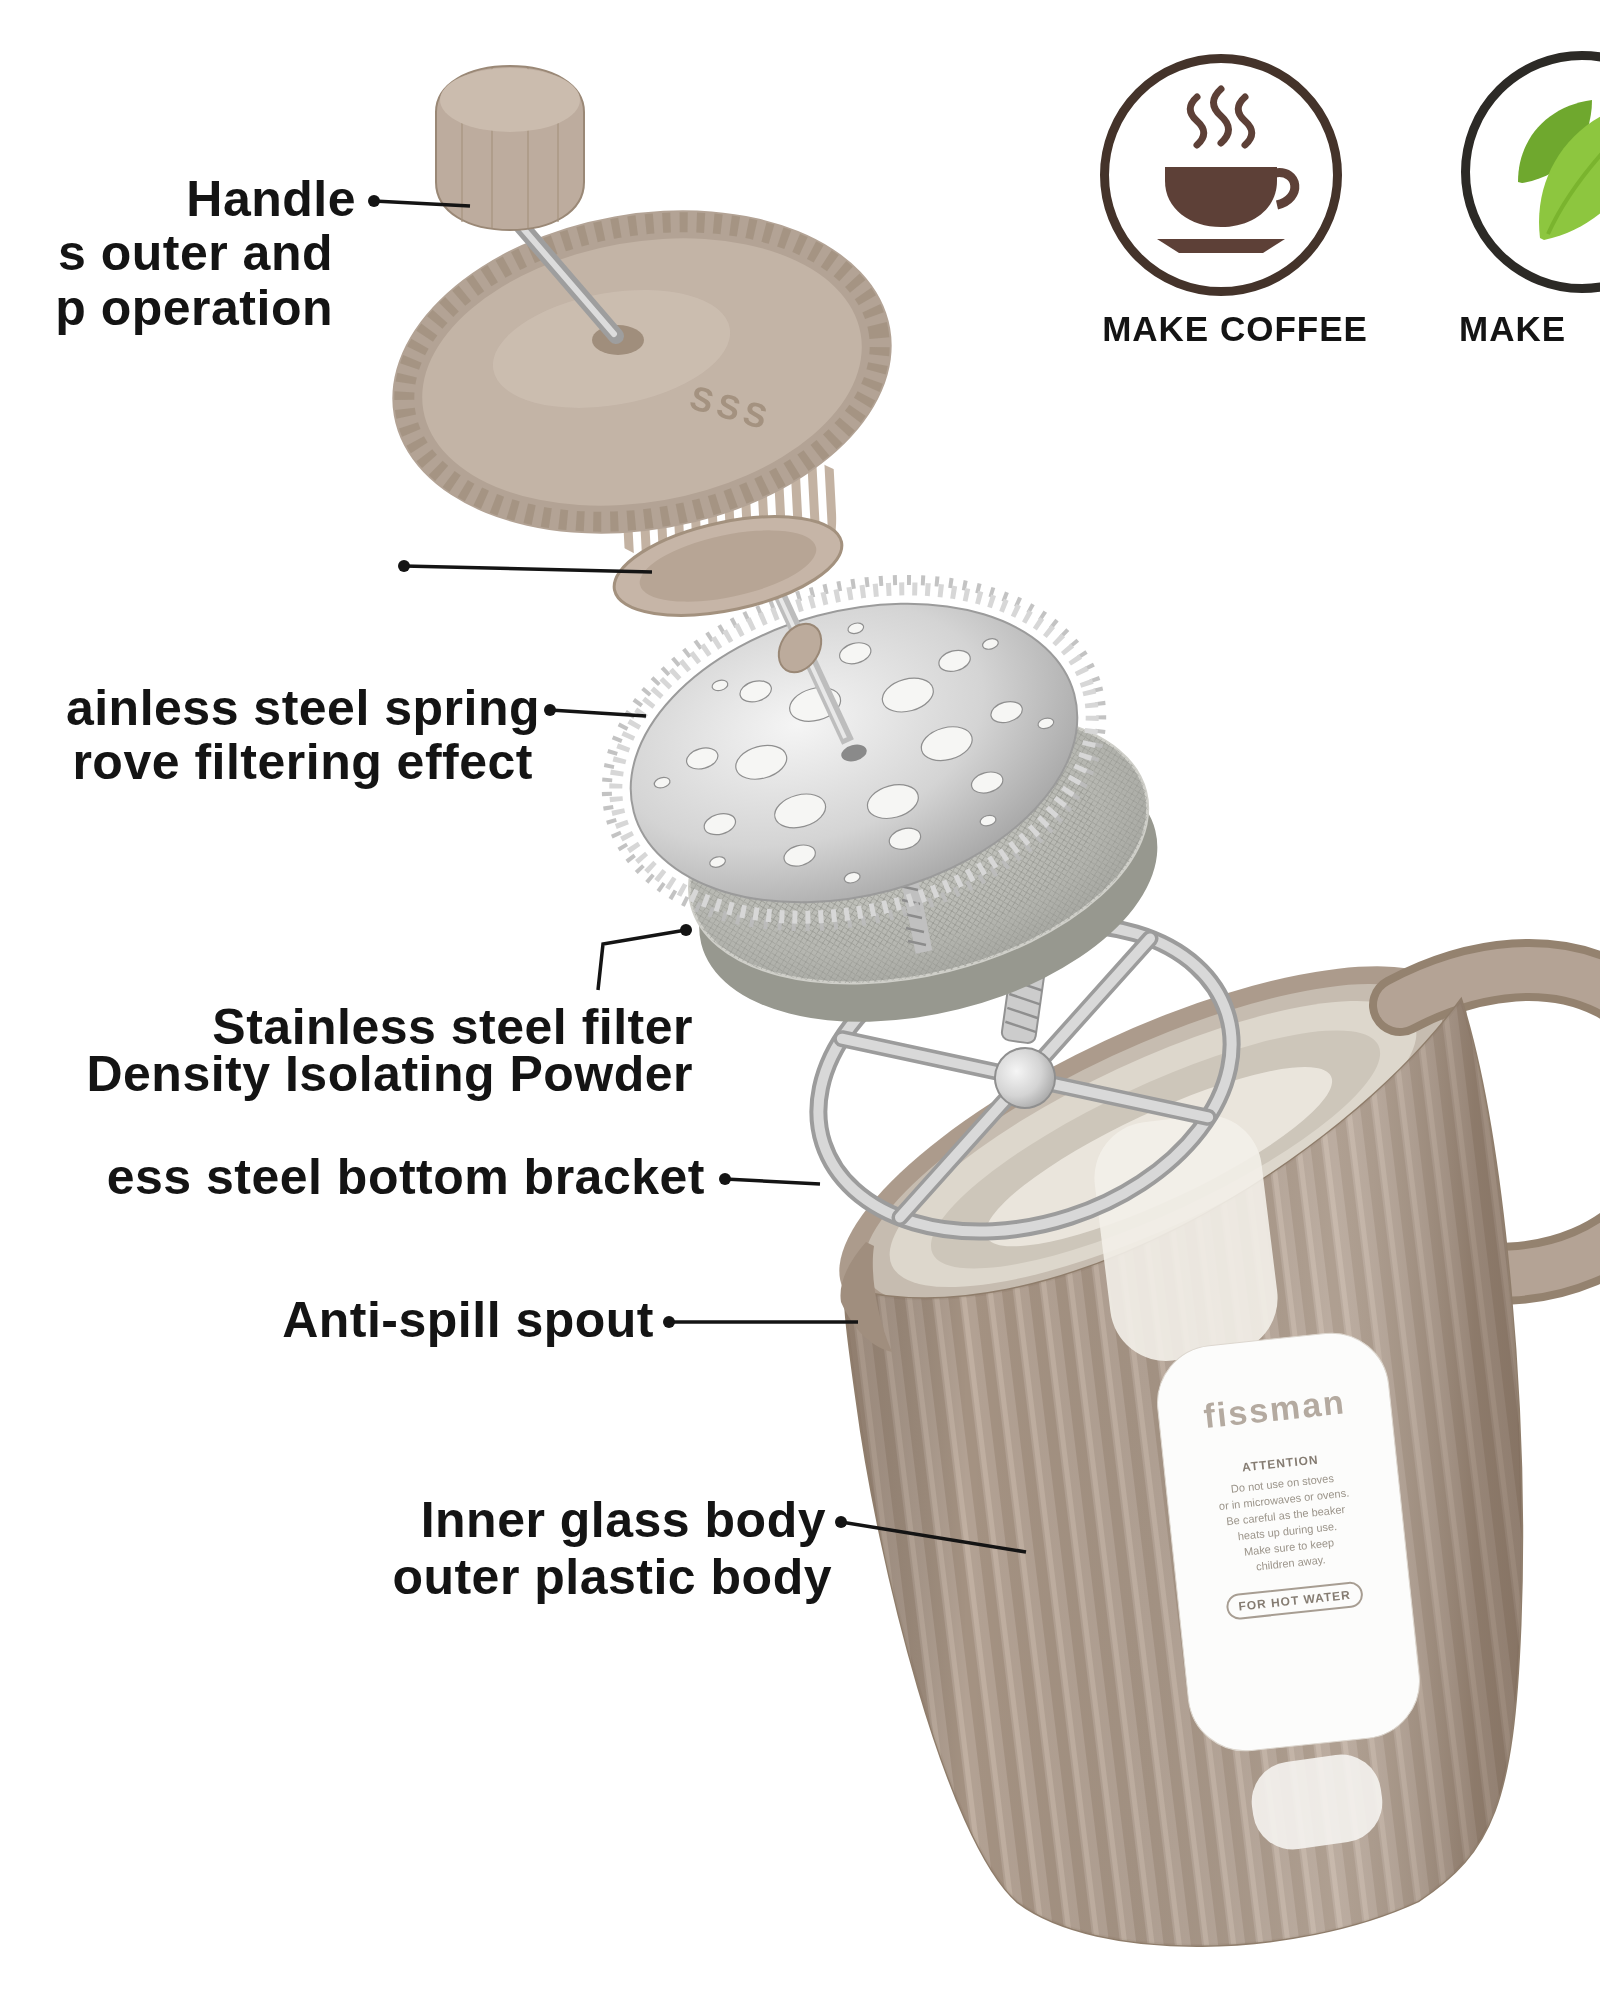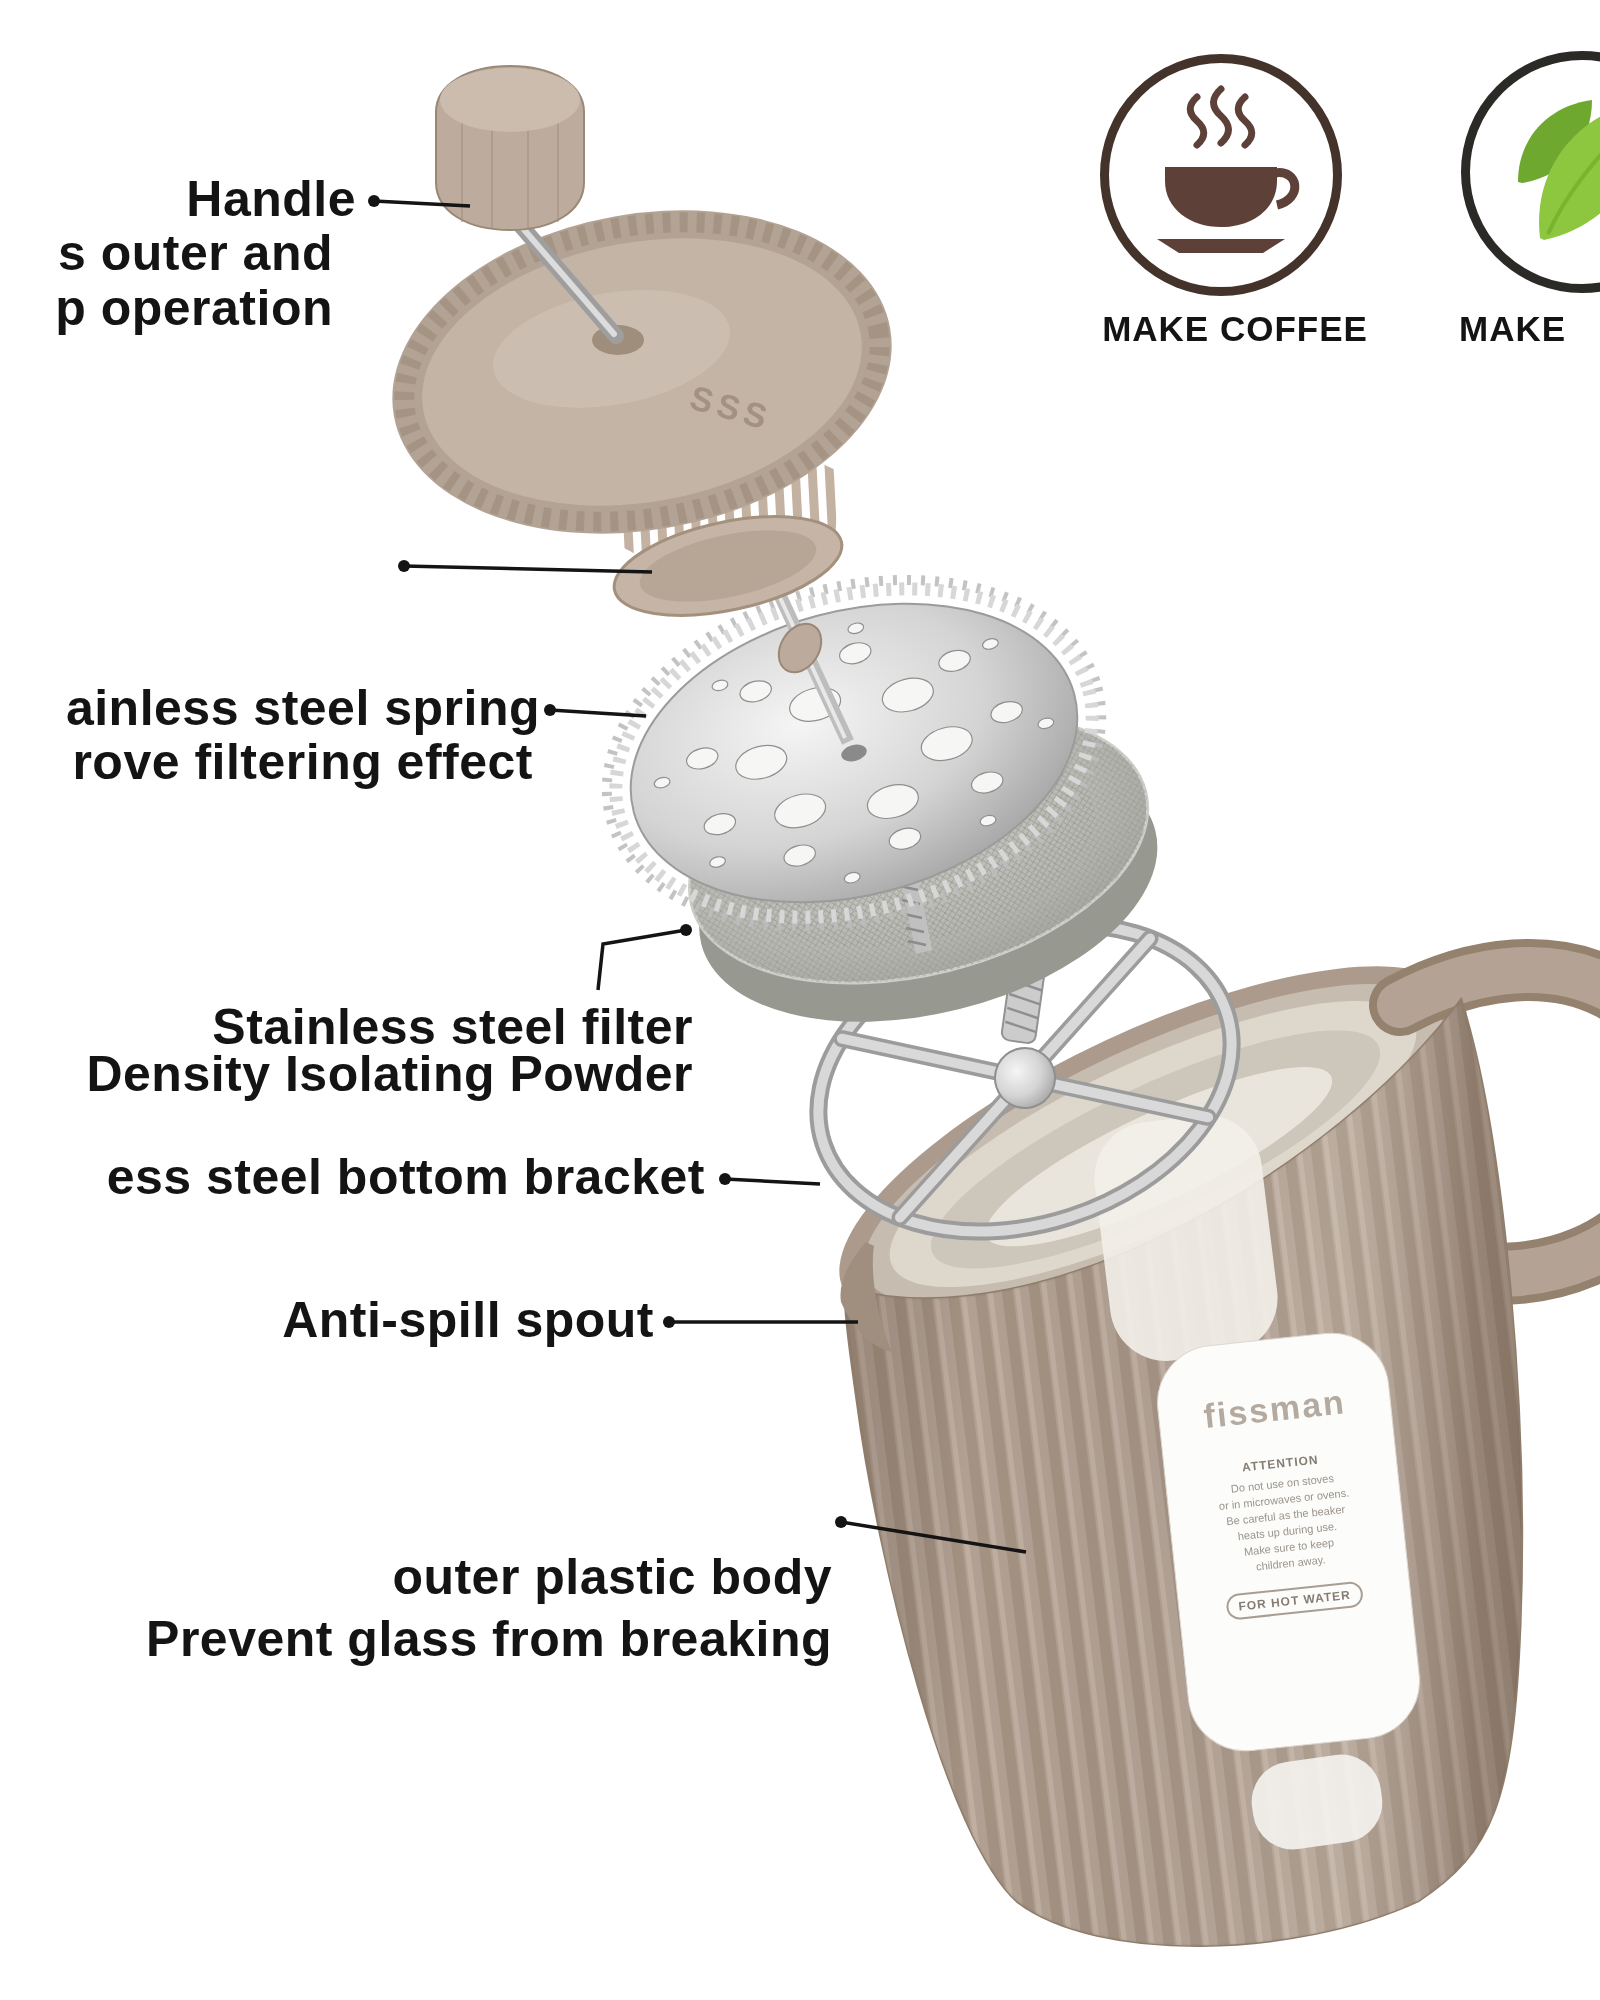--- a/index.html
+++ b/index.html
@@ -208,22 +208,22 @@
   <div class="lbl" style="top:680px;right:1060px;">ainless steel spring</div>
   <div class="lbl" style="top:734px;right:1067px;">rove filtering effect</div>
 
   <div class="lbl" style="top:990px;right:907px;margin-top:9px;">Stainless steel filter</div>
   <div class="lbl" style="top:1046px;right:907px;">Density Isolating Powder</div>
 
   <div class="lbl" style="top:1149px;right:895px;">ess steel bottom bracket</div>
 
   <div class="lbl" style="top:1292px;right:946px;">Anti-spill spout</div>
 
+  <div class="lbl" style="top:1492px;right:774px;">Inner glass body</div>
   <div class="lbl" style="top:1549px;right:768px;">outer plastic body</div>
-  <div class="lbl" style="top:1611px;right:768px;">Prevent glass from breaking</div>
 
   <div class="badge badge-coffee" style="left:1100px;top:54px;">
     <svg width="224" height="224" viewBox="0 0 224 224">
       <g stroke="#5d4037" stroke-width="7" fill="none" stroke-linecap="round">
         <path d="M88 34 c-9 8 -9 16 0 24 c9 8 9 16 0 24"></path>
         <path d="M112 26 c-10 9 -10 18 0 27 c10 9 10 18 0 27"></path>
         <path d="M136 34 c-9 8 -9 16 0 24 c9 8 9 16 0 24"></path>
       </g>
       <path d="M56 104 h112 v14 c0 28 -25 46 -56 46 s-56 -18 -56 -46 Z" fill="#5d4037"></path>
       <path d="M166 110 c24 -4 28 26 2 32" fill="none" stroke="#5d4037" stroke-width="9"></path>

